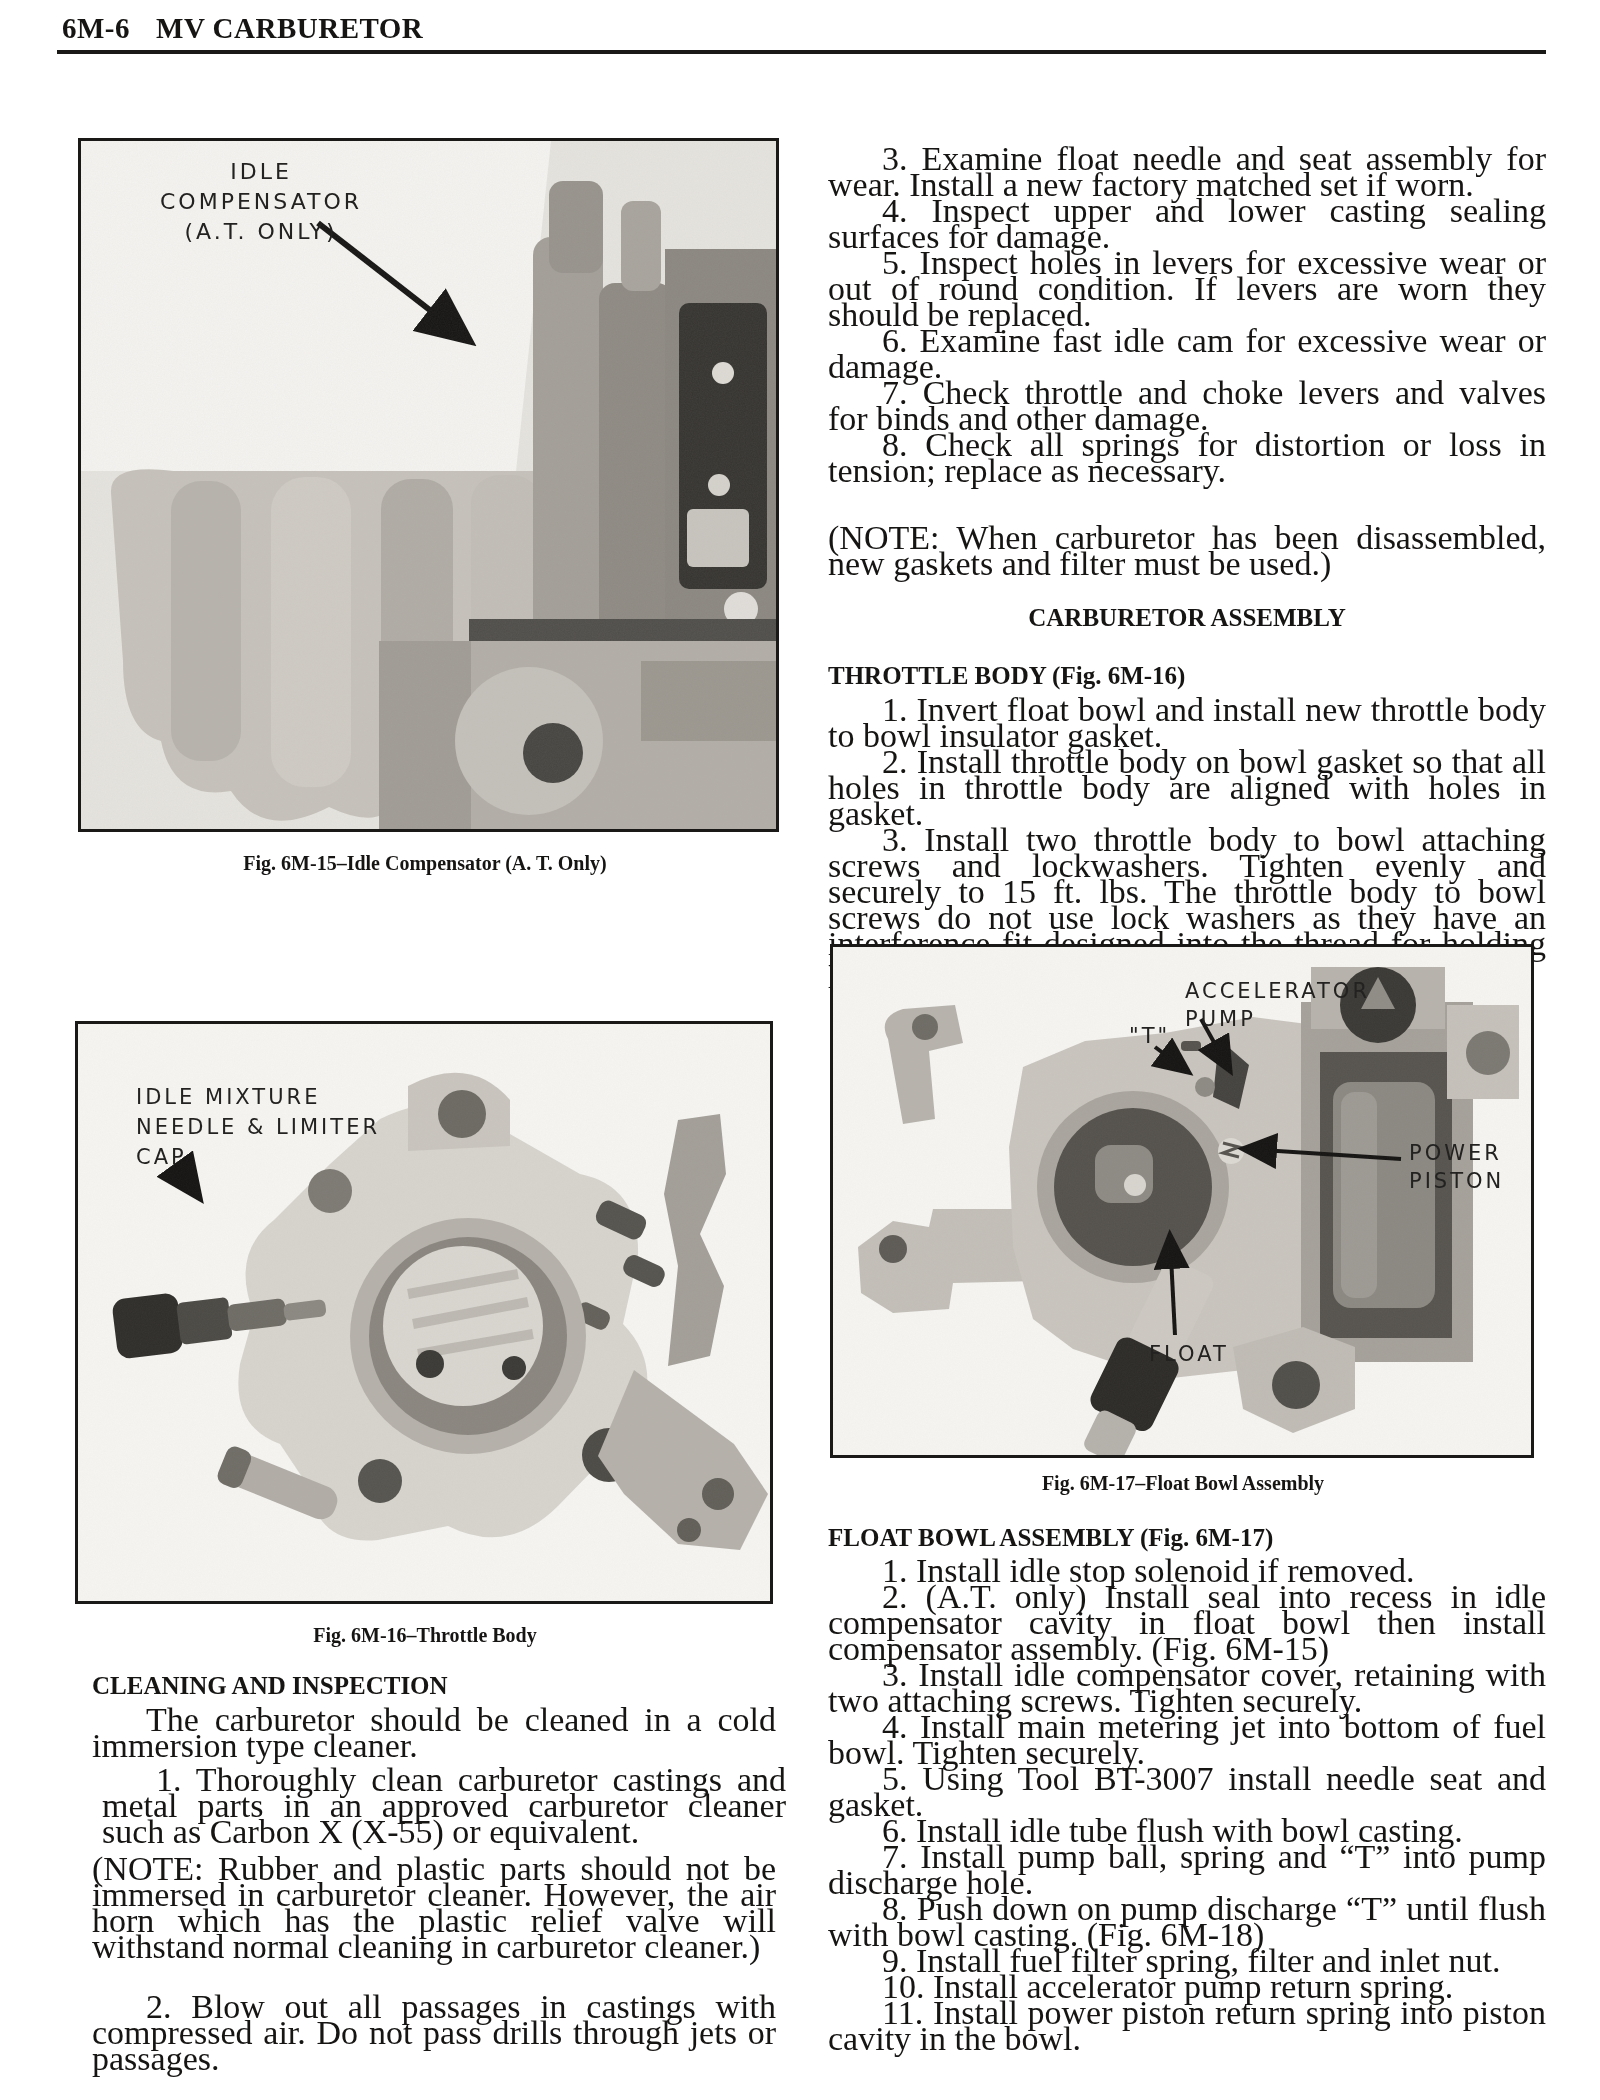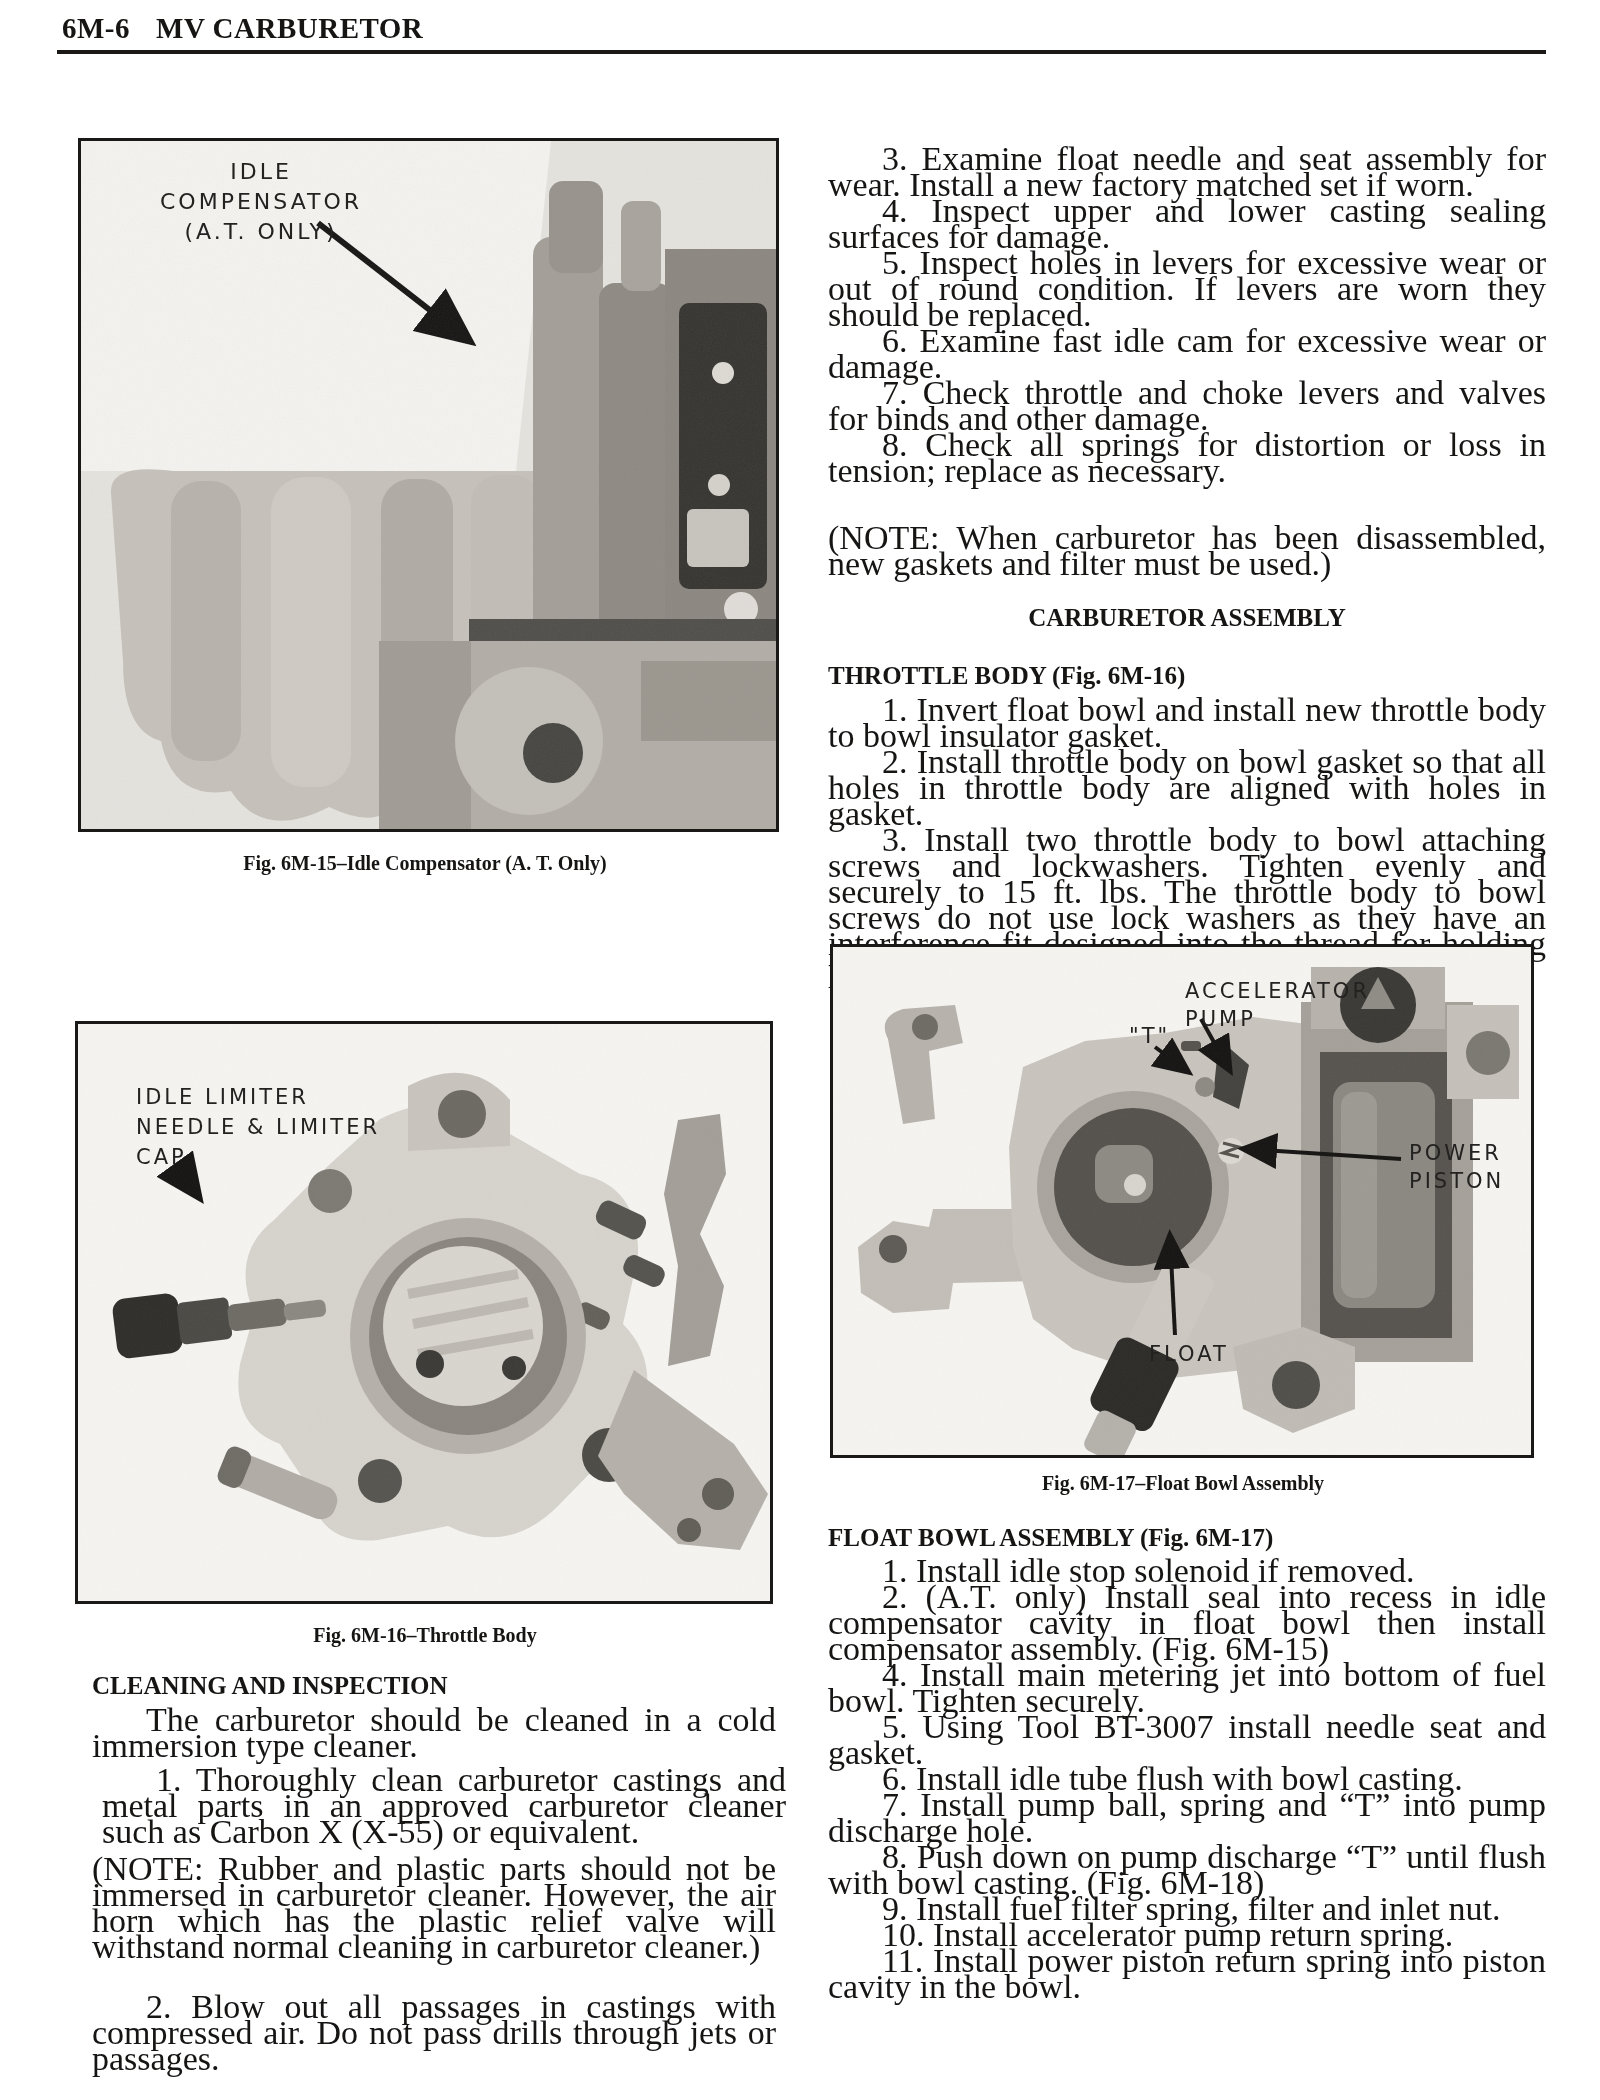--- a/index.html
+++ b/index.html
@@ -137,21 +137,21 @@
 
       <path d="M600 96 L642 90 L648 150 L622 210 L646 262 L632 332 L590 342 L600 242 L586 170 Z" fill="#a39f98"></path>
       <path d="M556 346 L656 420 L690 470 L662 526 L600 520 L546 470 L520 432 Z" fill="#b5b1aa"></path>
       <circle cx="640" cy="470" r="16" fill="#615e58"></circle>
       <circle cx="611" cy="506" r="12" fill="#615e58"></circle>
 
       <line x1="97" y1="140" x2="120" y2="172" stroke="#141312" stroke-width="5" marker-end="url(#ah2)"></line>
       <rect width="692" height="577" filter="url(#grain2)" opacity="0.45"></rect>
     </svg>
     <div class="photo-label small" style="left:58px;top:58px;">
-      <div>IDLE LIMITER</div>
+      <div>IDLE MIXTURE</div>
       <div>NEEDLE &amp; LIMITER</div>
       <div>CAP</div>
     </div>
   </div>
   <div class="caption" style="left:60px;top:1624px;width:730px;">Fig. 6M-16–Throttle Body</div>
 
   <div class="h-bold" style="left:92px;top:1672px;">CLEANING AND INSPECTION</div>
   <div class="blk" style="left:92px;top:1707px;width:684px;">
     <p>The carburetor should be cleaned in a cold immersion type cleaner.</p>
   </div>
@@ -257,20 +257,21 @@
       <div>PISTON</div>
     </div>
     <div class="photo-label small" style="left:316px;top:392px;">FLOAT</div>
   </div>
   <div class="caption" style="left:820px;top:1472px;width:726px;">Fig. 6M-17–Float Bowl Assembly</div>
 
   <div class="h-bold" style="left:828px;top:1524px;">FLOAT BOWL ASSEMBLY (Fig. 6M-17)</div>
   <div class="blk" style="left:828px;top:1558px;width:718px;">
     <p>1. Install idle stop solenoid if removed.</p>
     <p>2. (A.T. only) Install seal into recess in idle compensator cavity in float bowl then install compensator assembly. (Fig. 6M-15)</p>
+    <p>3. Install idle compensator cover, retaining with two attaching screws. Tighten securely.</p>
     <p>4. Install main metering jet into bottom of fuel bowl. Tighten securely.</p>
     <p>5. Using Tool BT-3007 install needle seat and gasket.</p>
     <p>6. Install idle tube flush with bowl casting.</p>
     <p>7. Install pump ball, spring and “T” into pump discharge hole.</p>
     <p>8. Push down on pump discharge “T” until flush with bowl casting. (Fig. 6M-18)</p>
     <p>9. Install fuel filter spring, filter and inlet nut.</p>
     <p>10. Install accelerator pump return spring.</p>
     <p>11. Install power piston return spring into piston cavity in the bowl.</p>
   </div>
 

